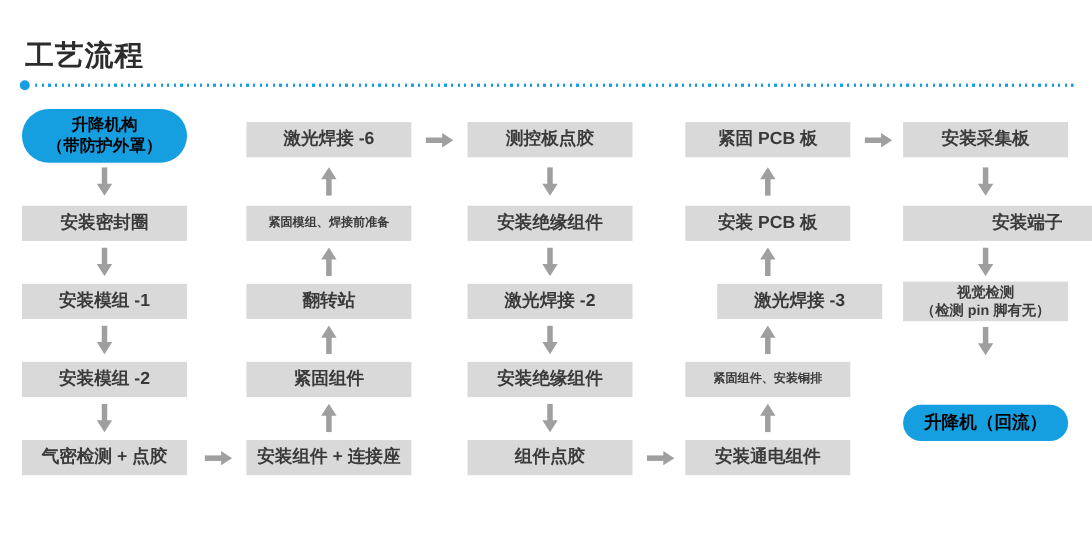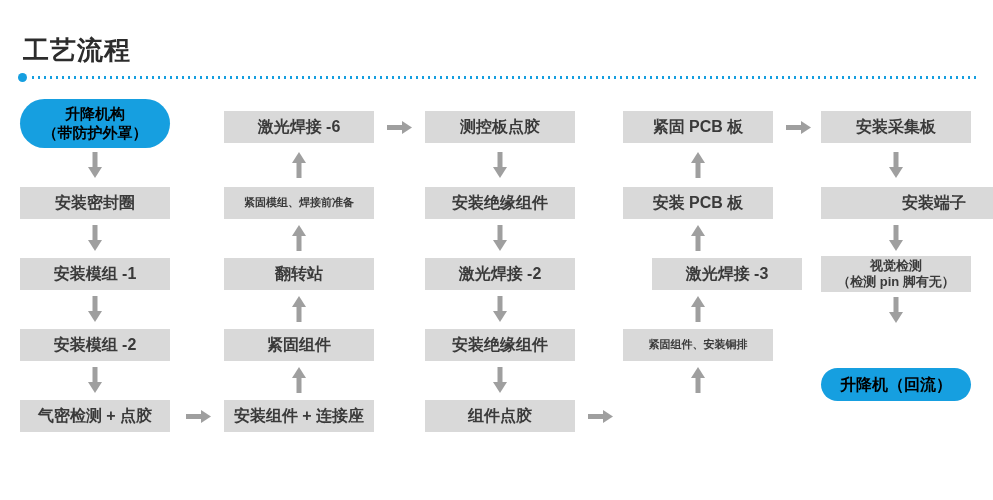--- a/index.html
+++ b/index.html
@@ -95,20 +95,21 @@
   <div class="node" style="left:224px;top:400px;">安装组件 + 连接座</div>
   <div class="node" style="left:425px;top:187px;">安装绝缘组件</div>
   <div class="node" style="left:425px;top:258px;">激光焊接 -2</div>
   <div class="node" style="left:425px;top:329px;">安装绝缘组件</div>
   <div class="node" style="left:425px;top:400px;">组件点胶</div>
 
   <div class="node" style="left:623px;top:111px;">紧固 PCB 板</div>
   <div class="node" style="left:623px;top:187px;">安装 PCB 板</div>
   <div class="node" style="left:652px;top:258px;">激光焊接 -3</div>
   <div class="node small" style="left:623px;top:329px;">紧固组件、安装铜排</div>
+  <div class="node" style="left:623px;top:400px;">安装通电组件</div>
 
   <div class="node" style="left:821px;top:111px;">安装采集板</div>
   <div class="node" style="left:821px;top:187px;padding-left:38px;">安装端子</div>
   <div class="node tall" style="left:821px;top:256px;">视觉检测
 （检测 pin 脚有无）</div>
   <div class="node pill pill-end" style="left:821px;top:328px;margin-top:40px;">升降机（回流）</div>
 
   <div class="arrow" style="left:86px;top:152px;">
       <svg width="18" height="26" viewBox="0 0 18 26">
         <rect x="6.5" y="0" width="5" height="16" fill="currentColor"></rect>

